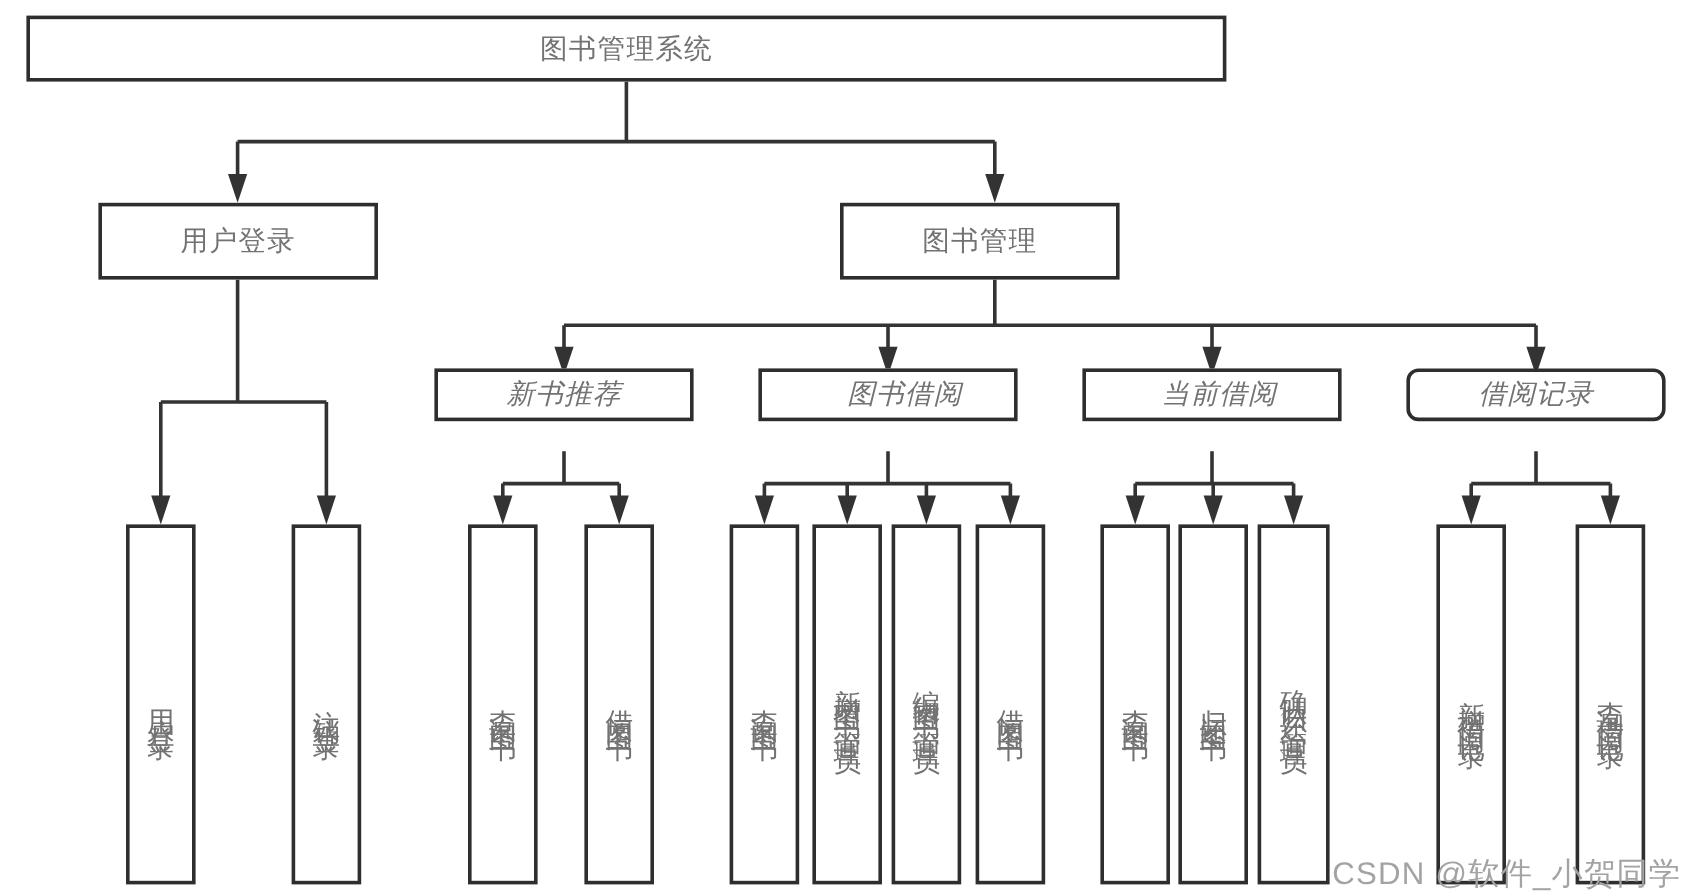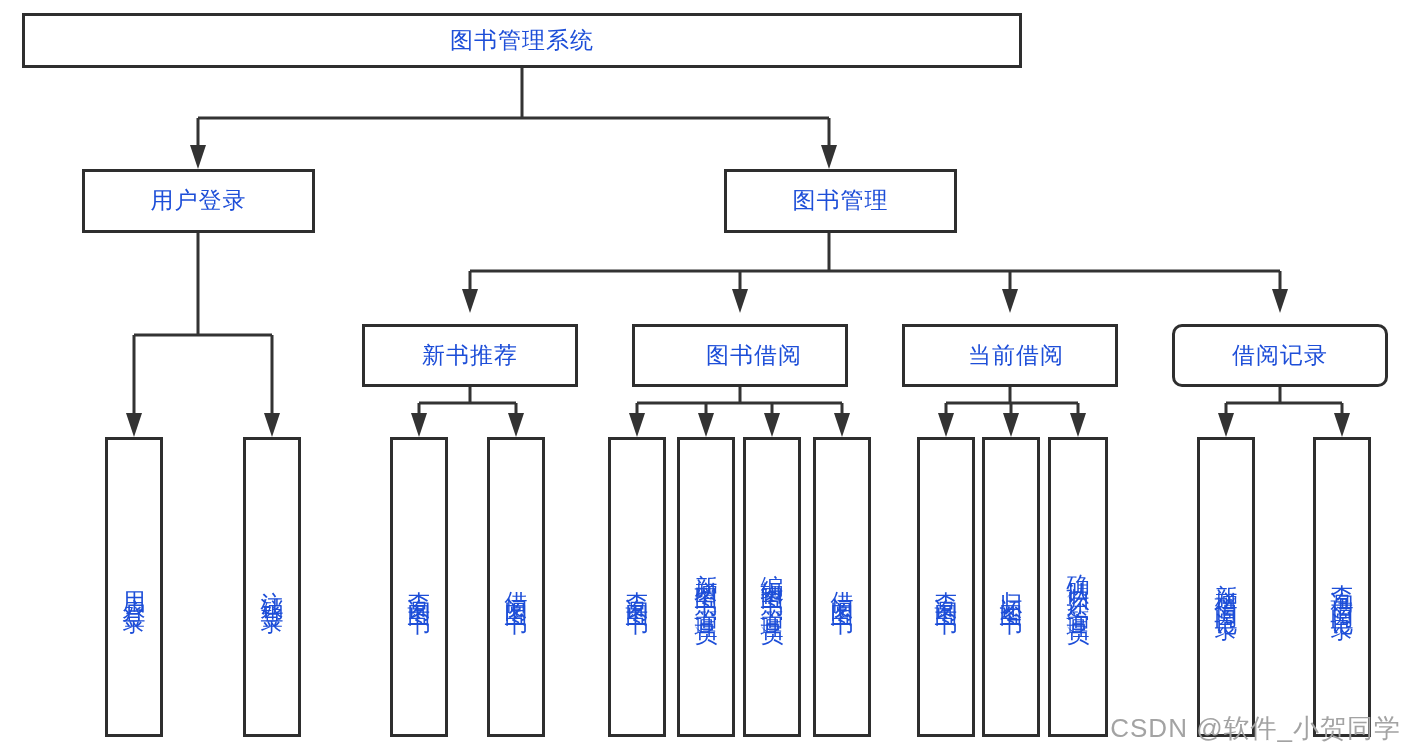--- a/index.html
+++ b/index.html
@@ -20,37 +20,37 @@
     left: 0; top: 0;
     width: 1405px;
     height: 747px;
     pointer-events: none;
   }
   .node {
     position: absolute;
     box-sizing: border-box;
     border: 3px solid #2e2e2e;
     background: #ffffff;
-    color: #1d4ed8;
+    color: #737373;
     display: flex;
     align-items: center;
     justify-content: center;
     text-align: center;
     font-size: 23px;
     letter-spacing: 1px;
     line-height: 1.1;
     white-space: nowrap;
   }
   
   .n-root  { left: 22px;   top: 13px;  width: 1000px; height: 55px; }
   
   .n-l2-0  { left: 82px;   top: 169px; width: 233px;  height: 64px; }
-  .n-l2-1  { left: 724px;  top: 169px; width: 233px;  height: 64px; }
+  .n-l2-1  { left: 700px;  top: 169px; width: 233px;  height: 64px; }
   
-  .n-l3    { top: 324px; width: 216px; height: 63px; }
+  .n-l3    { top: 307px; width: 216px; height: 44px; font-style: italic; }
   .n-l3-0  { left: 362px; }
   .n-l3-1  { left: 632px; padding-left: 28px; }
   .n-l3-2  { left: 902px; padding-left: 12px; }
   .n-l3-3  { left: 1172px; border-radius: 10px; }
   
   .leaf {
     top: 437px;
     width: 58px;
     height: 300px;
     writing-mode: vertical-rl;

